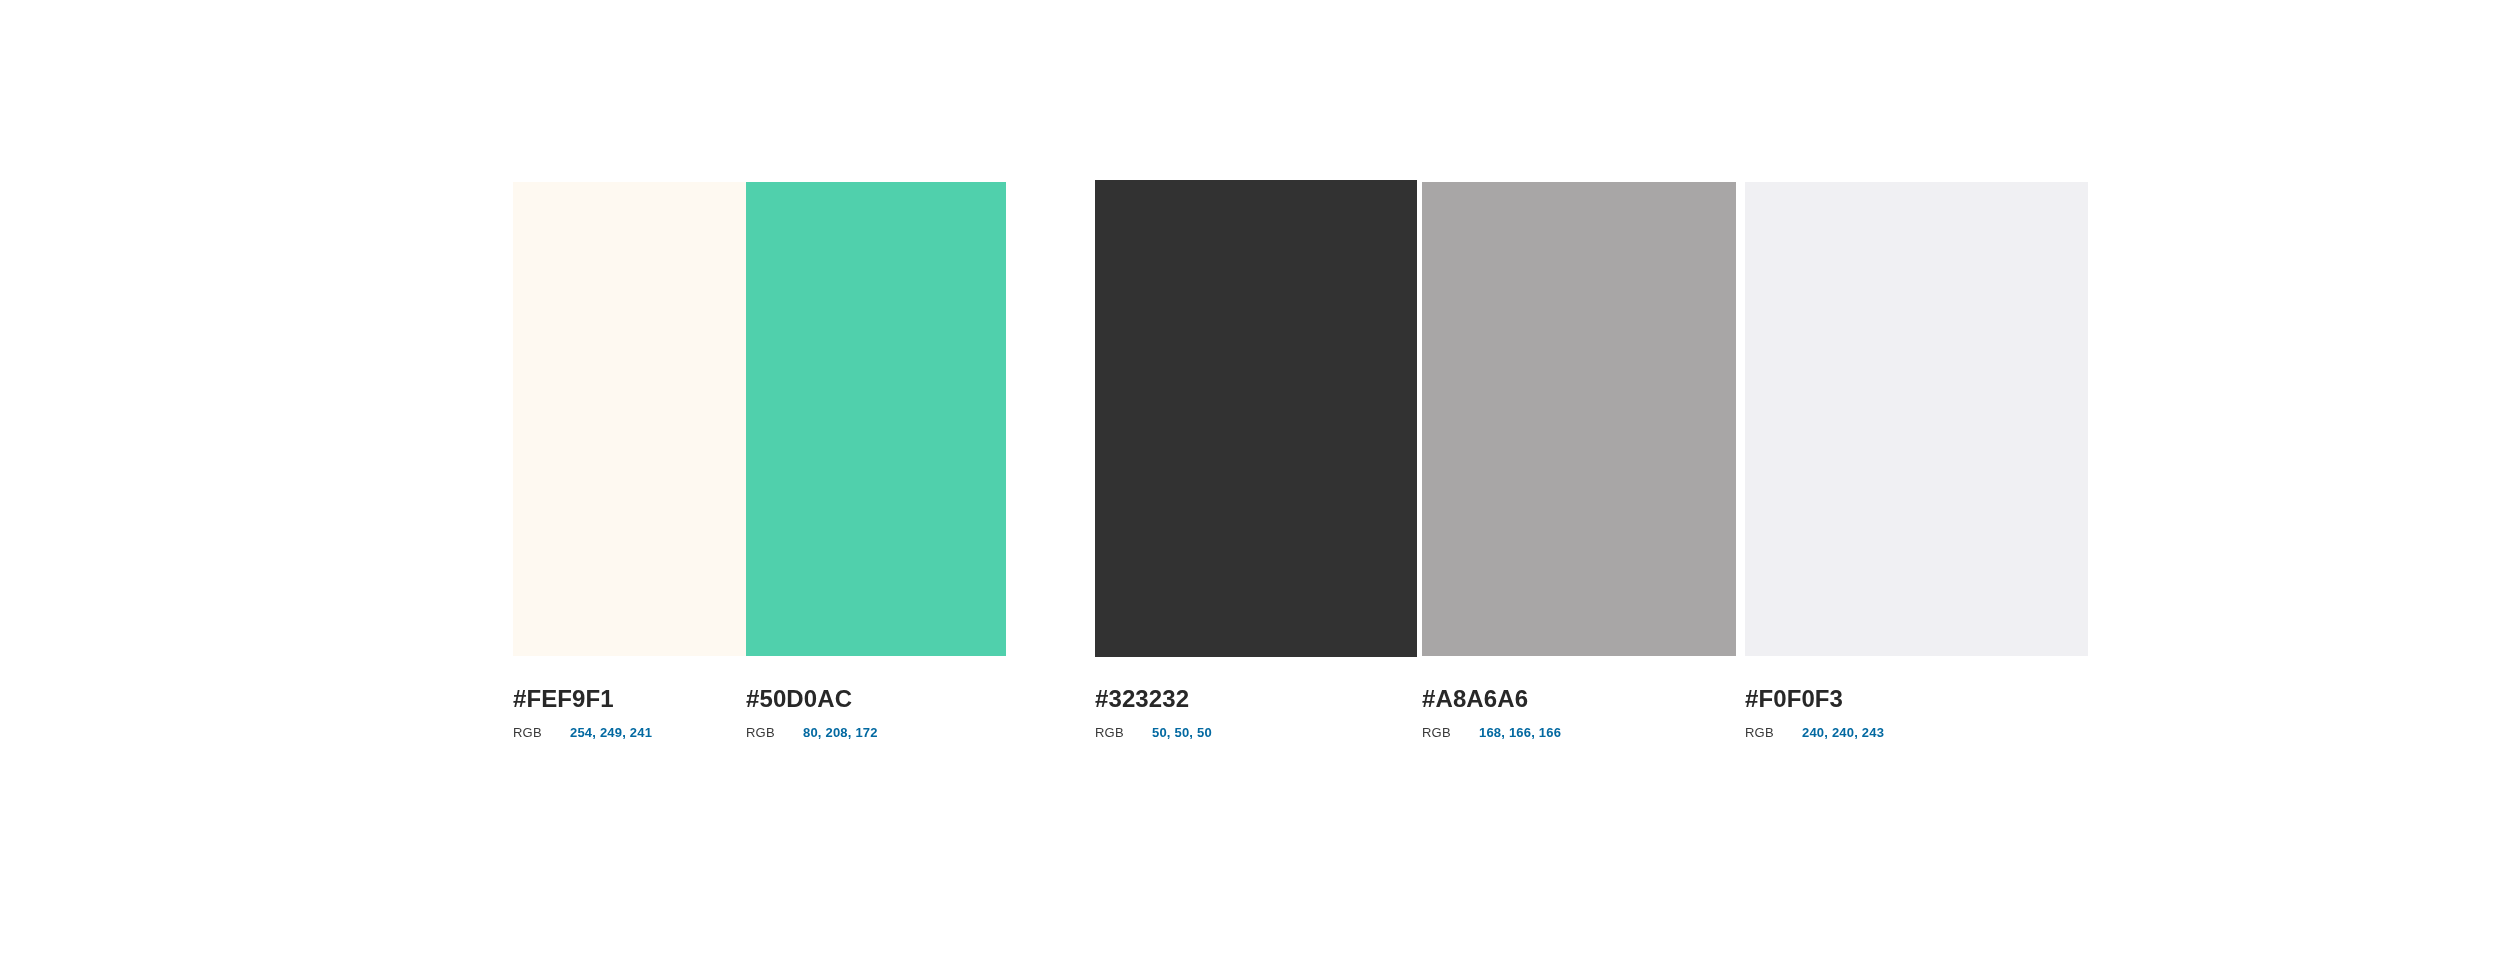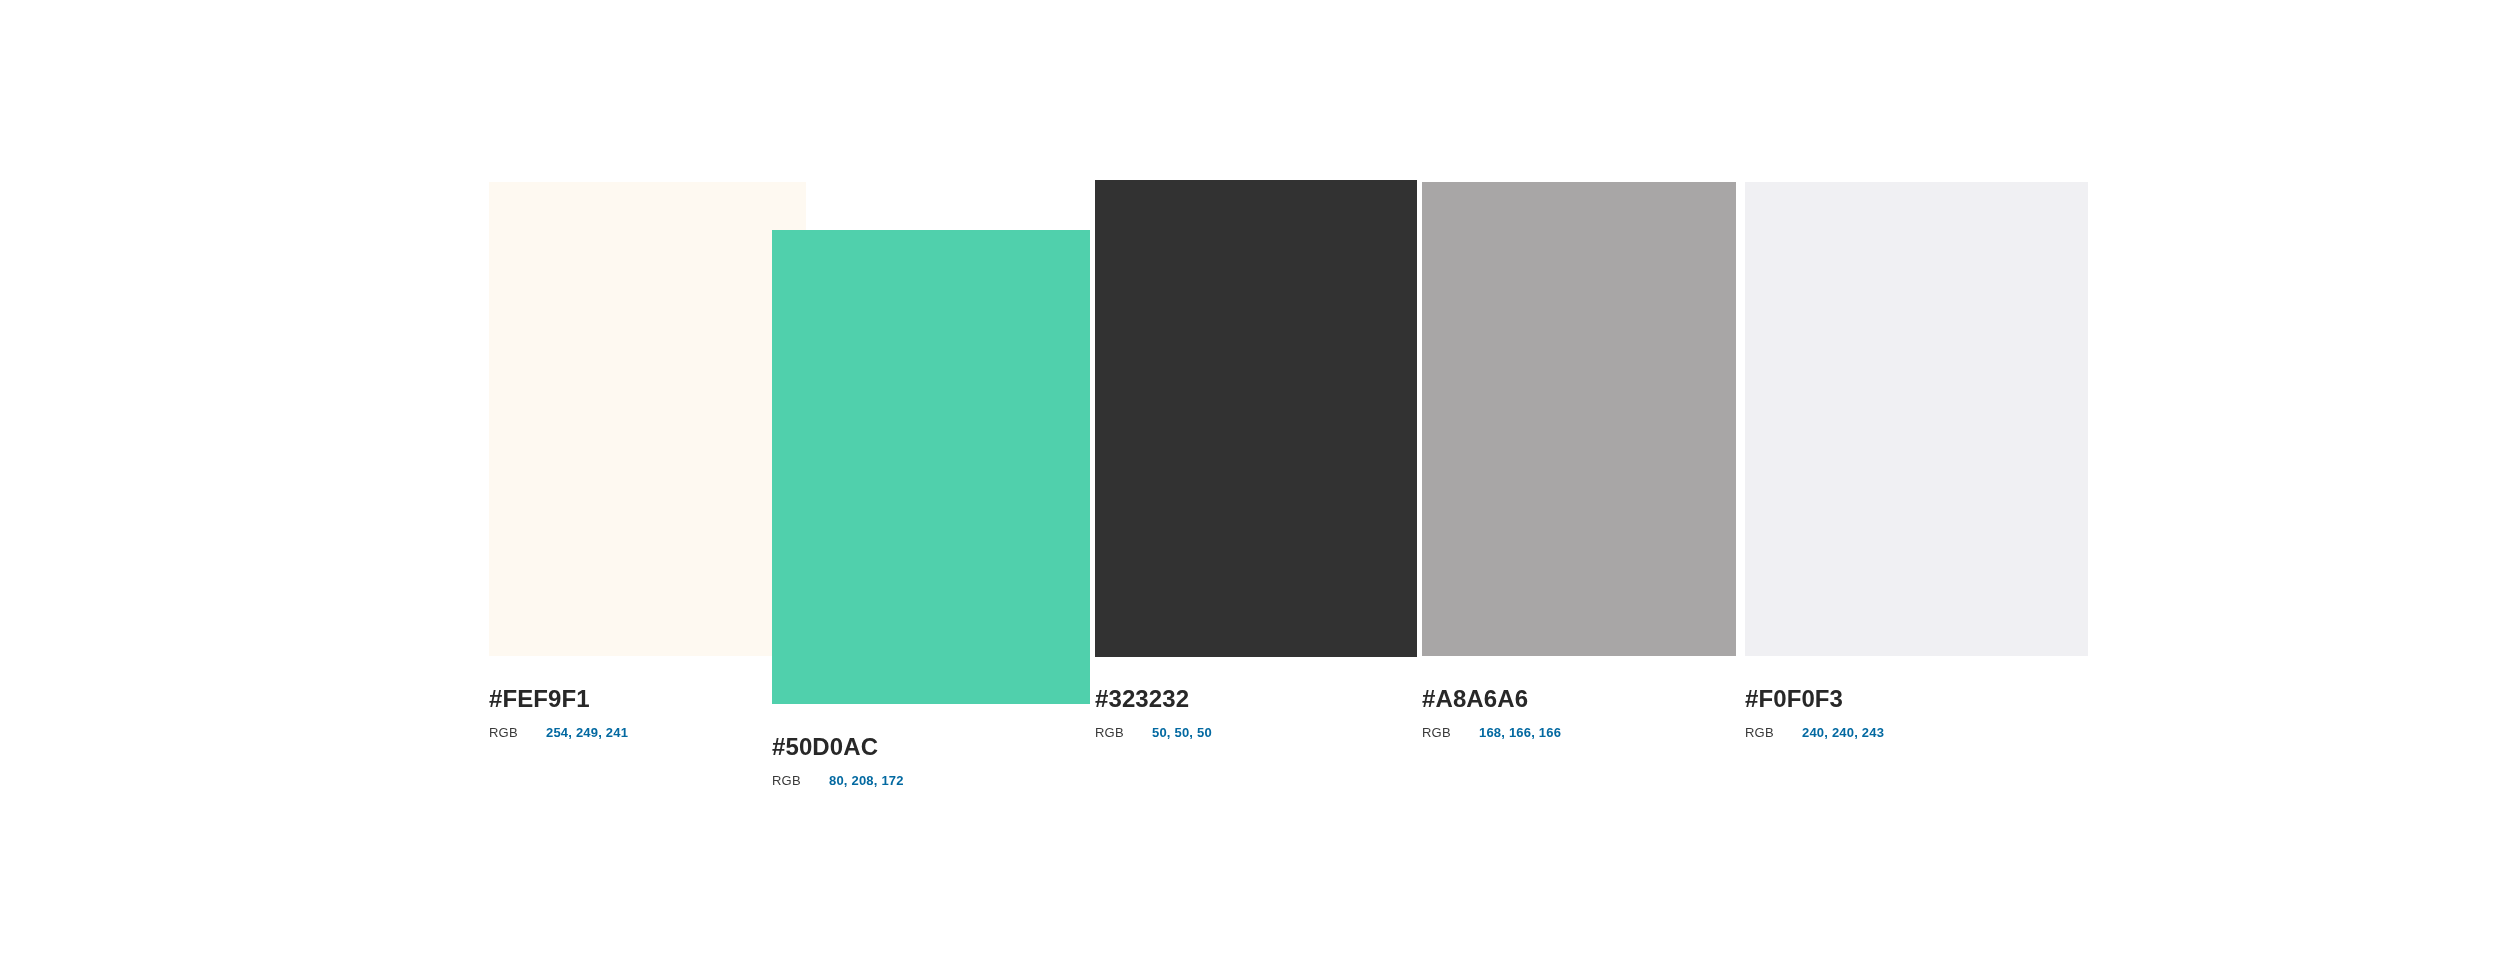--- a/index.html
+++ b/index.html
@@ -64,22 +64,22 @@
   }
 
   .rgb-value {
     font-size: 13px;
     font-weight: bold;
     color: #0369a1;
     letter-spacing: 0.2px;
   }
 
   
-  #swatch-0 { left: 448px; width: 317px; padding-left: 41px; }
-  #swatch-1 { left: 772px; width: 318px; margin-top: 48px; }
+  #swatch-0 { left: 472px; width: 317px; padding-left: 41px; }
+  #swatch-1 { left: 746px; width: 260px; }
   #swatch-2 { left: 1095px; width: 322px; top: 180px; }
   #swatch-2 .swatch-chip { height: 477px; }
   #swatch-2 .swatch-meta { padding-top: 29px; }
   #swatch-3 { left: 1422px; width: 314px; }
   #swatch-4 { left: 1745px; width: 343px; }
 </style>
 </head>
 <body>
 
 <div id="palette-board" style="background-color: rgb(255, 255, 255);">

